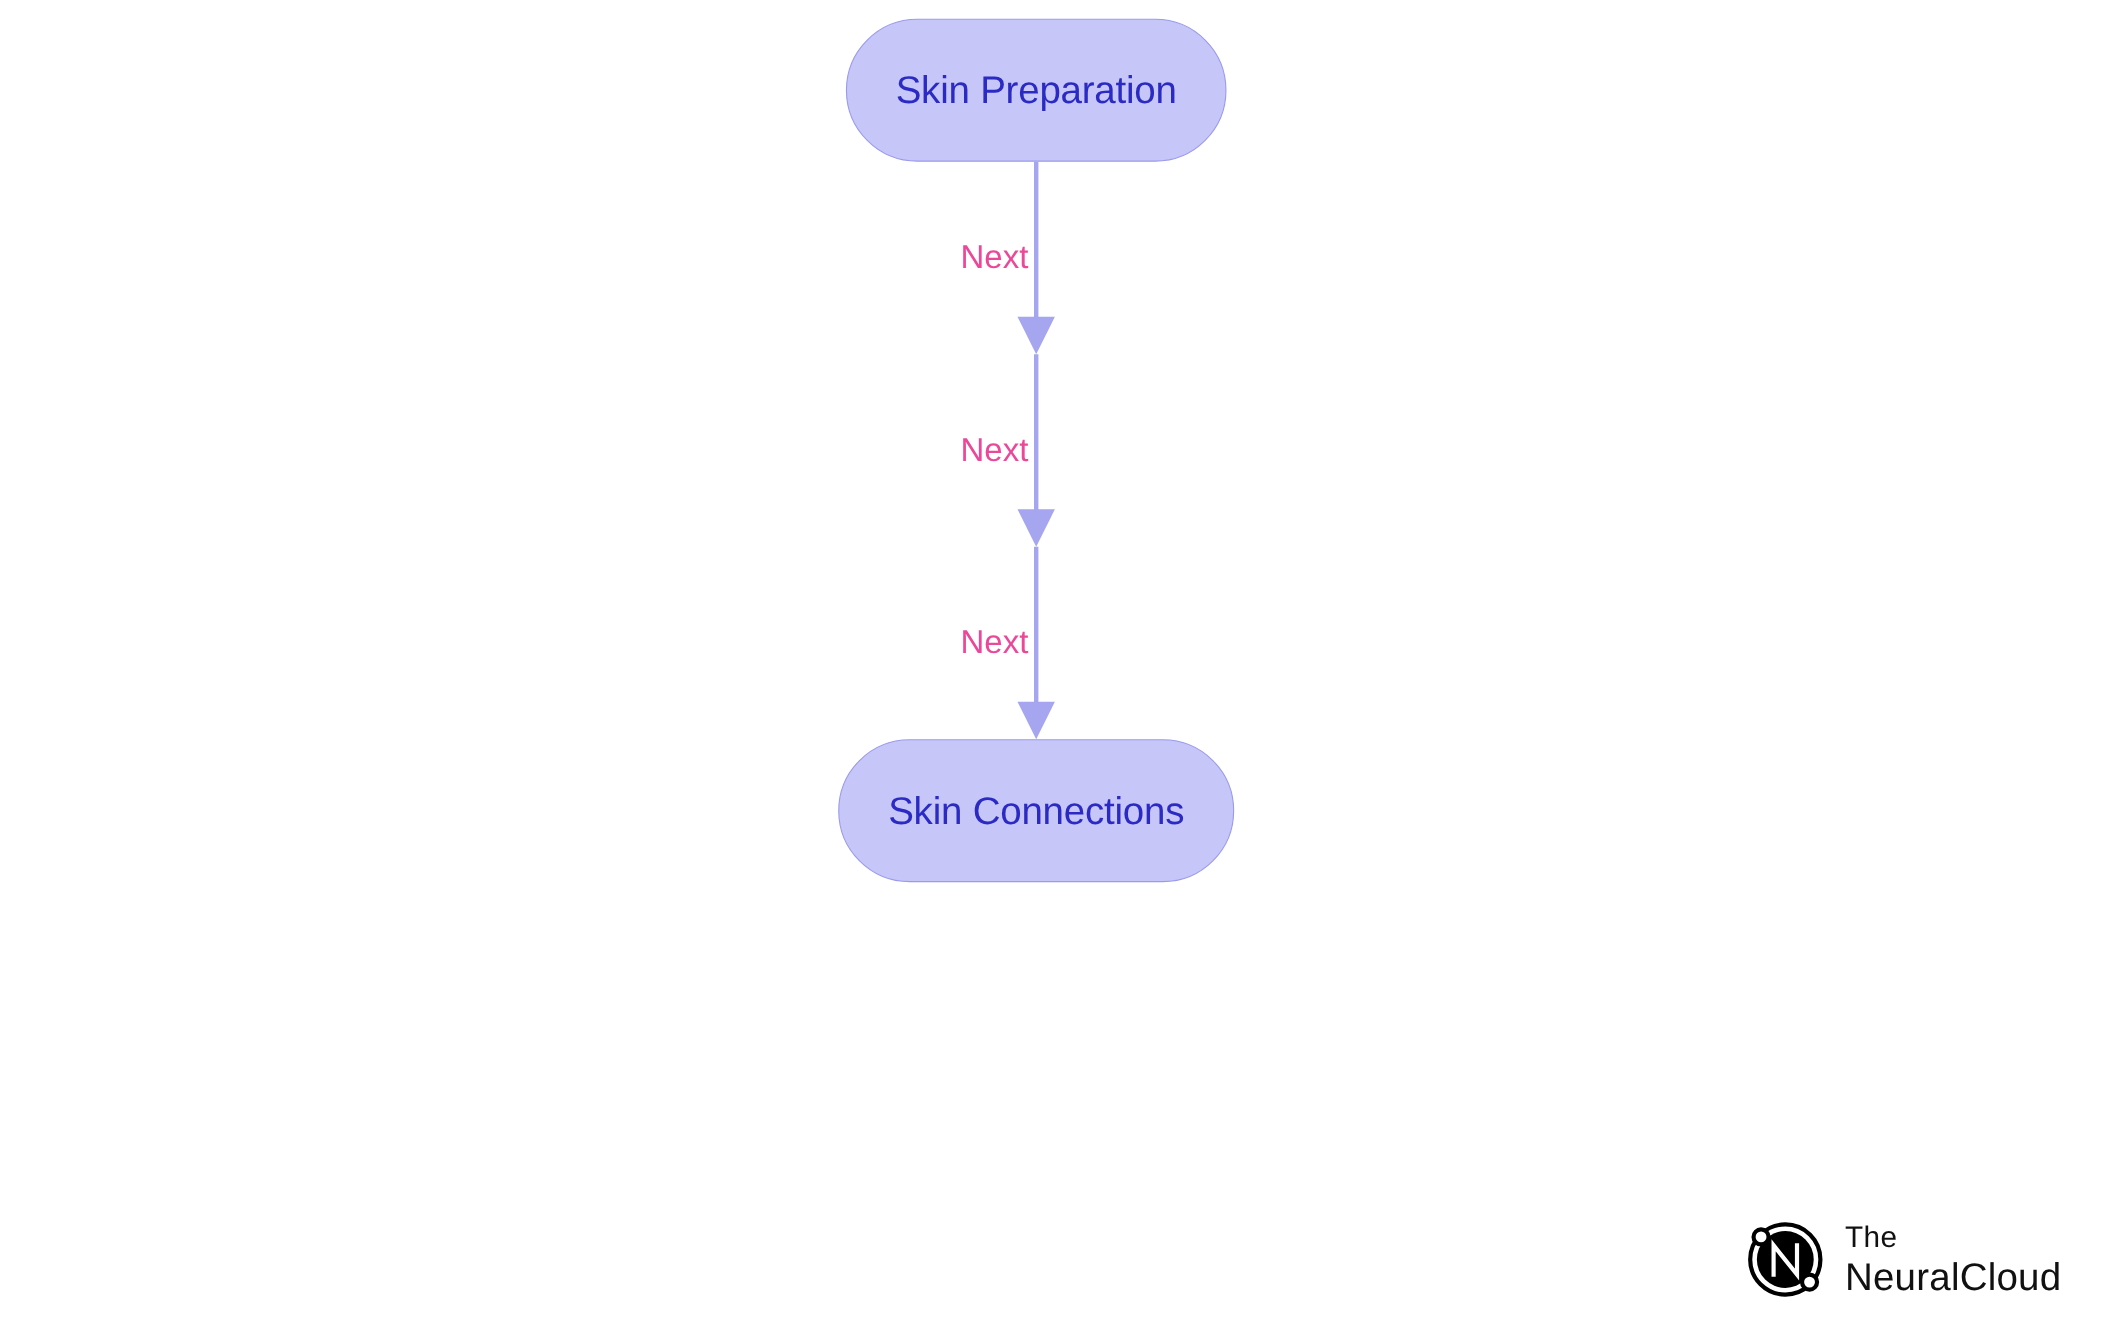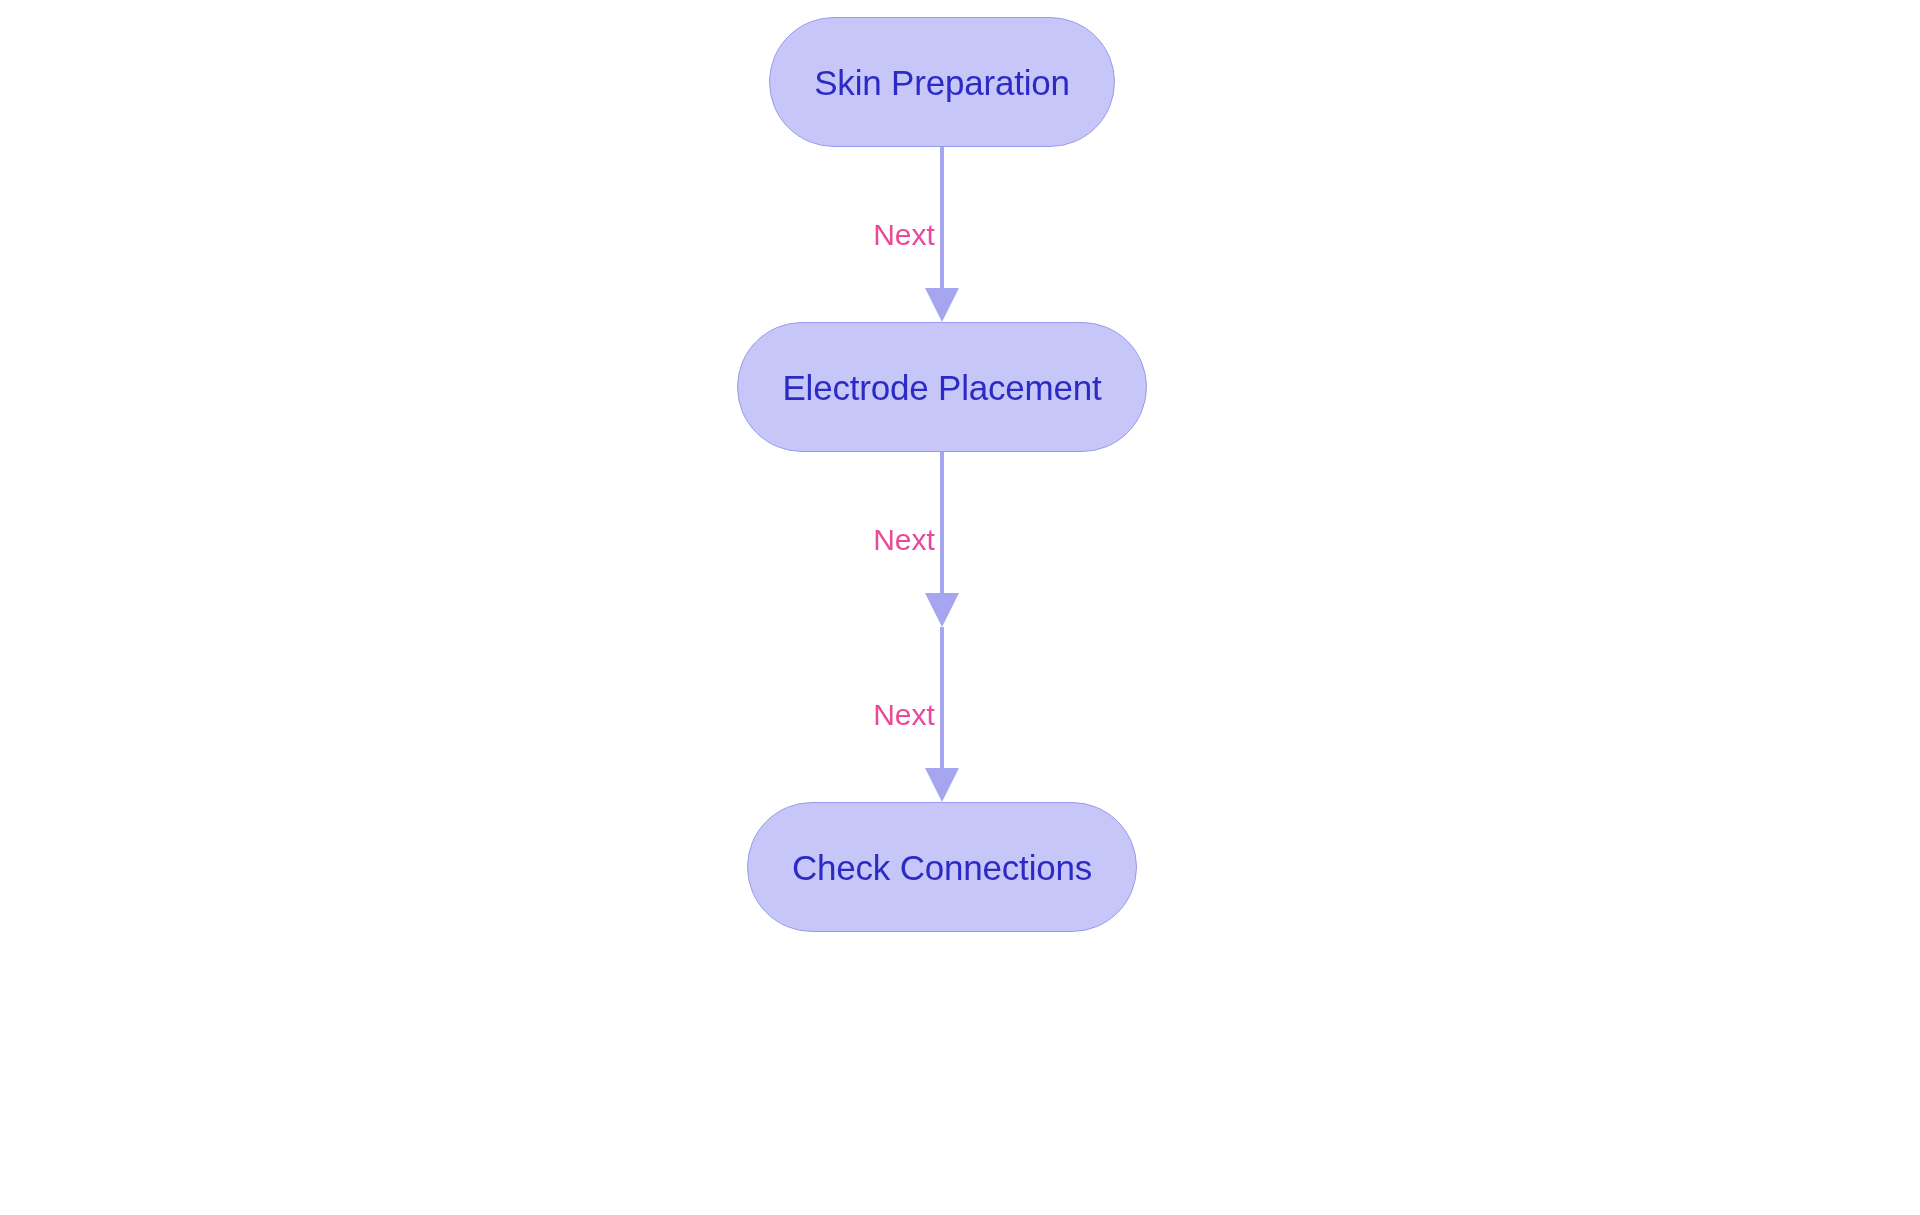--- a/index.html
+++ b/index.html
@@ -134,41 +134,56 @@
     </div>
 
     <div class="edge">
       <svg viewBox="0 0 260 175" xmlns="http://www.w3.org/2000/svg" aria-hidden="true">
         <line x1="130" y1="0" x2="130" y2="152" stroke="#a5a5f0" stroke-width="4"></line>
         <polygon points="130,175 113,141 147,141" fill="#a5a5f0"></polygon>
       </svg>
       <span class="edge-label">Next</span>
     </div>
 
-    <div class="node node-2">
-      <span class="node-label">Electrode Placement</span>
-    </div>
 
     <div class="edge">
       <svg viewBox="0 0 260 175" xmlns="http://www.w3.org/2000/svg" aria-hidden="true">
         <line x1="130" y1="0" x2="130" y2="152" stroke="#a5a5f0" stroke-width="4"></line>
         <polygon points="130,175 113,141 147,141" fill="#a5a5f0"></polygon>
       </svg>
       <span class="edge-label">Next</span>
     </div>
 
 
     <div class="edge">
       <svg viewBox="0 0 260 175" xmlns="http://www.w3.org/2000/svg" aria-hidden="true">
         <line x1="130" y1="0" x2="130" y2="152" stroke="#a5a5f0" stroke-width="4"></line>
         <polygon points="130,175 113,141 147,141" fill="#a5a5f0"></polygon>
       </svg>
       <span class="edge-label">Next</span>
     </div>
 
     <div class="node node-4">
-      <span class="node-label">Check Connections</span>
+      <span class="node-label">Skin Connections</span>
     </div>
 
   </div>
 
+  <div class="logo">
+    <svg class="logo-mark" viewBox="0 0 100 100" xmlns="http://www.w3.org/2000/svg">
+
+      <circle cx="50" cy="50" r="42" fill="none" stroke="#000000" stroke-width="5"></circle>
+
+      <circle cx="50" cy="50" r="34" fill="#000000"></circle>
+
+      <path d="M 36 68 L 36 33 L 64 68 L 64 33" fill="none" stroke="#ffffff" stroke-width="5" stroke-linecap="square" stroke-linejoin="miter"></path>
+
+      <circle cx="21" cy="23" r="9" fill="#ffffff" stroke="#000000" stroke-width="5"></circle>
+
+      <circle cx="79" cy="77" r="9" fill="#ffffff" stroke="#000000" stroke-width="5"></circle>
+    </svg>
+    <div class="logo-text">
+      <span class="logo-text-top">The</span>
+      <span class="logo-text-bottom">NeuralCloud</span>
+    </div>
+  </div>
 
 </div>
 
 </body></html>

